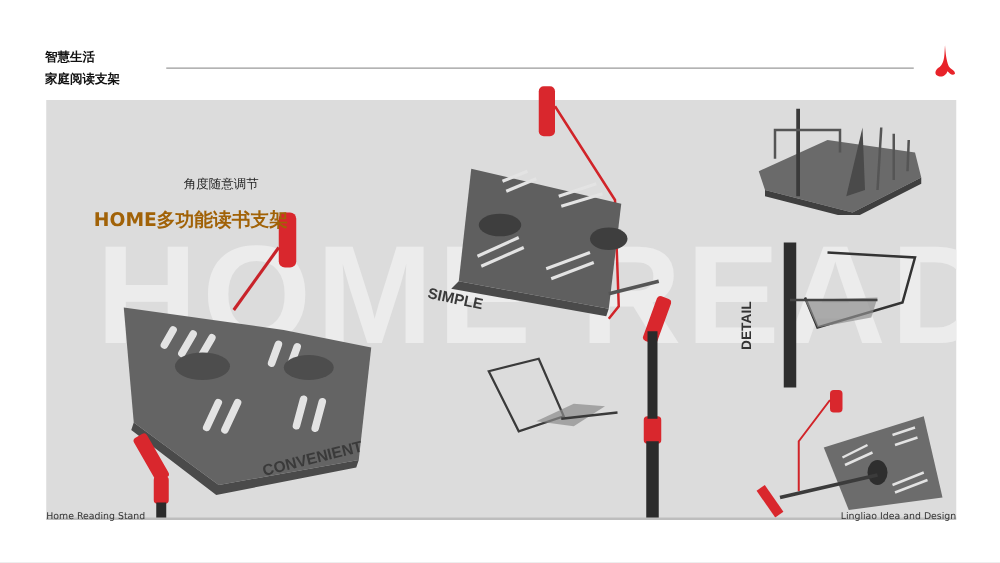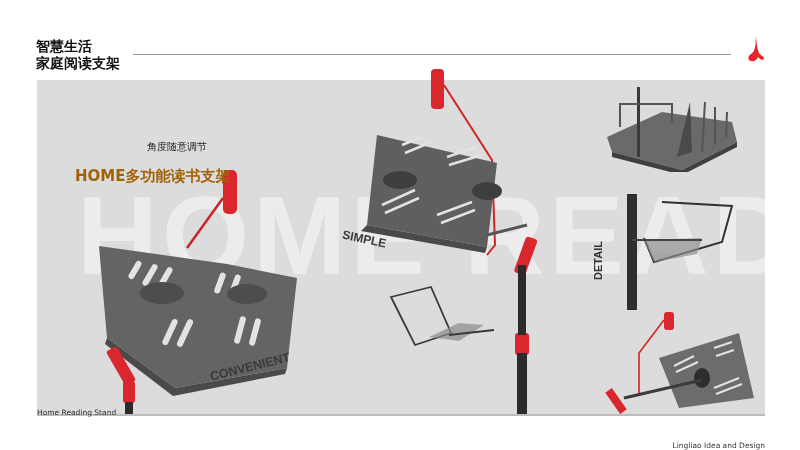--- a/index.html
+++ b/index.html
@@ -1,34 +1,34 @@
 <!DOCTYPE html>
 <html><head>
 <meta charset="utf-8">
 <style>
   html, body { margin:0; padding:0; }
   body { width:800px; height:450px; background:#ffffff; position:relative; overflow:hidden;
          font-family:"DejaVu Sans", sans-serif; color:#111; }
-  .title { position:absolute; left:36px; top:38px; font-weight:bold; font-size:14px; line-height:17px; color:#111; }
+  .title { position:absolute; left:36px; top:38px; font-weight:bold; font-size:10px; line-height:17px; color:#111; }
   .title div { white-space:nowrap; }
   .rule { position:absolute; left:133px; top:54px; width:598px; height:1px; background:#9a9a9a; }
   .logo { position:absolute; left:742px; top:34px; width:26px; height:30px; }
   .panel { position:absolute; left:37px; top:80px; width:728px; height:335px; background:#dcdcdc; overflow:hidden; }
   .panel-bottom { position:absolute; left:37px; top:414px; width:728px; height:2px; background:#bdbdbd; }
   .bigword { position:absolute; left:40px; top:100px; font-family:"Liberation Sans", sans-serif; font-weight:bold;
              font-size:112px; letter-spacing:4px; color:#ececec; white-space:nowrap; line-height:1; }
   .subtitle { position:absolute; left:110px; top:60px; font-size:10px; color:#222; white-space:nowrap; }
   .headline { position:absolute; left:38px; top:87px; font-size:15px; font-weight:bold; color:#a16207; white-space:nowrap; }
   .label { position:absolute; font-family:"Liberation Sans", sans-serif; font-weight:bold; color:#3a3a3a; white-space:nowrap; }
   .lbl-simple { left:305px; top:152px; font-size:12px; transform:rotate(12deg); }
   .lbl-conv { left:172px; top:280px; font-size:12.5px; transform:rotate(-14deg); }
   .lbl-detail { left:555px; top:200px; font-size:11px; transform:rotate(-90deg); transform-origin:left top; color:#333; }
   .footer { position:absolute; top:408px; font-size:7.5px; color:#333; white-space:nowrap; }
   .foot-left { left:37px; }
-  .foot-right { right:35px;margin-top:33px; }
+  .foot-right { right:35px; }
   svg { position:absolute; }
 </style>
 </head>
 <body>
 
 <div class="title">
   <div>智慧生活</div>
   <div>家庭阅读支架</div>
 </div>
 <div class="rule"></div>

